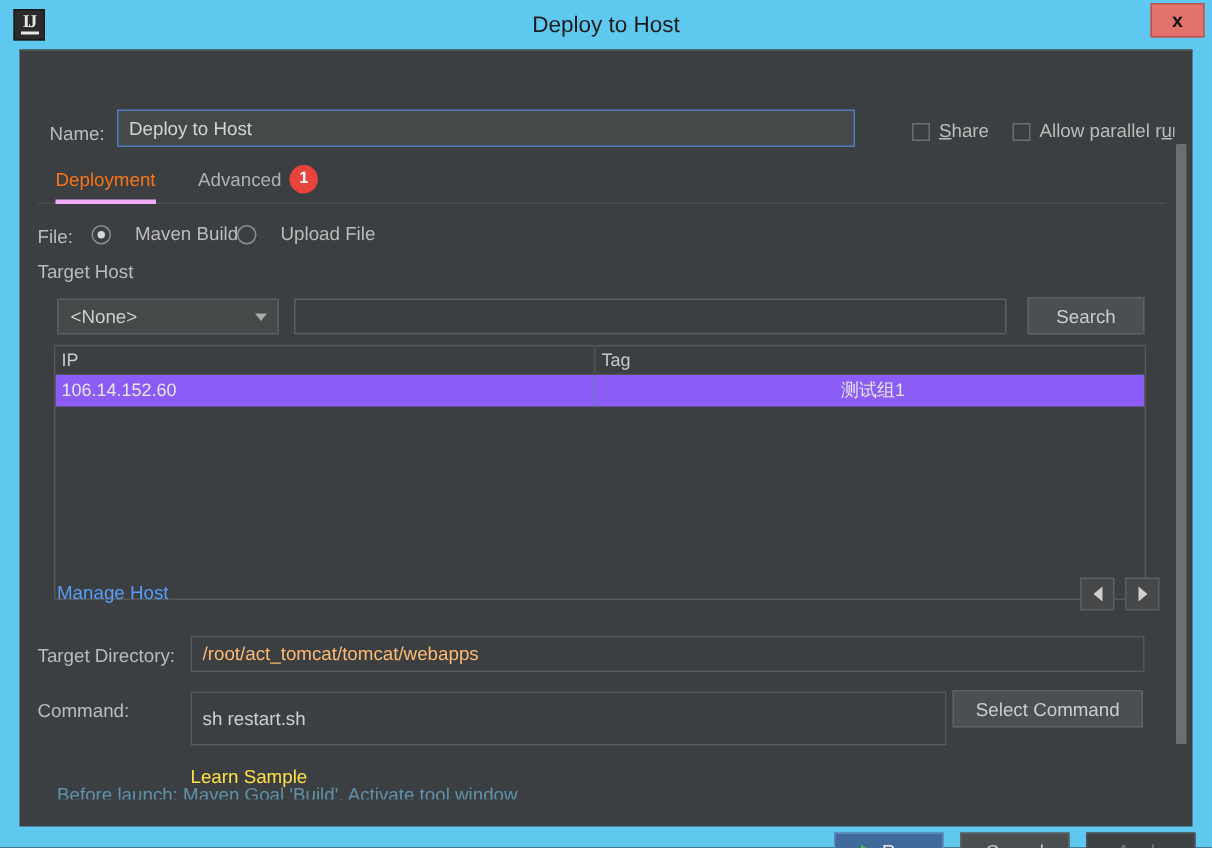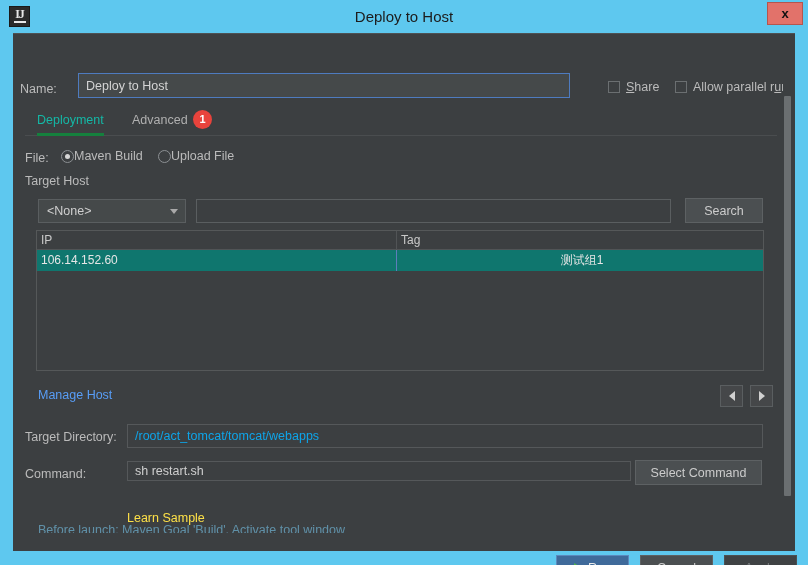--- a/index.html
+++ b/index.html
@@ -80,39 +80,39 @@
   }
 
   .lbl {
     color: #bbbbbb;
     font-size: 12.5px;
     white-space: nowrap;
   }
   .lbl u { text-decoration: underline; }
 
   
-  #name-label { position: absolute; left: 7px; top: 48px; }
+  #name-label { position: absolute; left: 20px; top: 48px; }
   #name-input {
     position: absolute;
     left: 65px; top: 39px;
     width: 492px; height: 25px;
     background: #45494a;
     border: 1px solid #4e7bbf;
     color: #d4d4d4;
     font-size: 12.5px;
     font-family: "Liberation Sans", sans-serif;
     padding: 0 7px;
     outline: none;
   }
 
   .cbox-wrap {
     position: absolute;
     top: 46px;
     display: flex;
-    align-items: center;
+    align-items: flex-end;
     gap: 6px;
     cursor: pointer;
   }
   .cbox {
     width: 12px; height: 12px;
     background: #3c3f41;
     border: 1px solid #6b6f71;
     display: inline-block;
   }
   #share-wrap { left: 595px; }
@@ -129,22 +129,22 @@
     position: absolute;
     top: 0;
     height: 28px;
     line-height: 24px;
     font-size: 12.5px;
     cursor: pointer;
     white-space: nowrap;
   }
   #tab-deployment {
     left: 12px;
-    color: #14b8a6;
-    border-bottom: 3px solid #15803d;
+    color: #f97316;
+    border-bottom: 3px solid #f0abfc;
   }
   #tab-advanced {
     left: 107px;
     color: #b0b0b0;
   }
   #tab-badge {
     position: absolute;
     left: 180px; top: 76px;
     width: 19px; height: 19px;
     border-radius: 50%;
@@ -156,21 +156,21 @@
     line-height: 19px;
   }
 
   
   #file-label { position: absolute; left: 12px; top: 117px; }
   .radio-wrap {
     position: absolute;
     top: 115px;
     display: flex;
     align-items: center;
-    gap: 0;
+    gap: 16px;
     cursor: pointer;
   }
   .radio {
     width: 13px; height: 13px;
     border-radius: 50%;
     border: 1px solid #8c9093;
     background: #3c3f41;
     position: relative;
     display: inline-block;
   }
@@ -229,21 +229,21 @@
     color: #ccc;
     font-size: 12.5px;
     font-family: "Liberation Sans", sans-serif;
     cursor: pointer;
   }
 
   
   #table {
     position: absolute;
     left: 23px; top: 196px;
-    width: 728px; height: 141px;
+    width: 728px; height: 170px;
     background: #3c3f41;
     border: 1px solid #555859;
     overflow: hidden;
   }
   #table-header {
     display: flex;
     height: 19px;
     background: #3c3f41;
     border-bottom: 1px solid #515456;
   }
@@ -253,21 +253,21 @@
     line-height: 18px;
     padding-left: 4px;
     overflow: hidden;
     white-space: nowrap;
   }
   .th.ip { width: 360px; border-right: 1px solid #515456; }
   .th.tag { flex: 1; }
   .trow {
     display: flex;
     height: 21px;
-    background: #0f766e;
+    background: #8b5cf6;
     cursor: pointer;
   }
   .td {
     color: #e6e6e6;
     font-size: 12px;
     line-height: 21px;
     padding-left: 4px;
     overflow: hidden;
     white-space: nowrap;
   }
@@ -310,33 +310,33 @@
   }
 
   
   #targetdir-label { position: absolute; left: 12px; top: 396px; }
   #targetdir-input {
     position: absolute;
     left: 114px; top: 390px;
     width: 636px; height: 24px;
     background: #3c3f41;
     border: 1px solid #55585a;
-    color: #0ea5e9;
+    color: #fdba74;
     font-size: 12.5px;
     font-family: "Liberation Sans", sans-serif;
     padding: 0 7px;
     outline: none;
   }
 
   
   #command-label { position: absolute; left: 12px; top: 433px; }
   #command-input {
     position: absolute;
     left: 114px; top: 427px;
-    width: 504px; height: 20px;
+    width: 504px; height: 36px;
     background: #3c3f41;
     border: 1px solid #55585a;
     color: #cfcfcf;
     font-size: 12.5px;
     font-family: "Liberation Sans", sans-serif;
     padding: 0 7px;
     outline: none;
   }
   #select-command-button {
     position: absolute;

